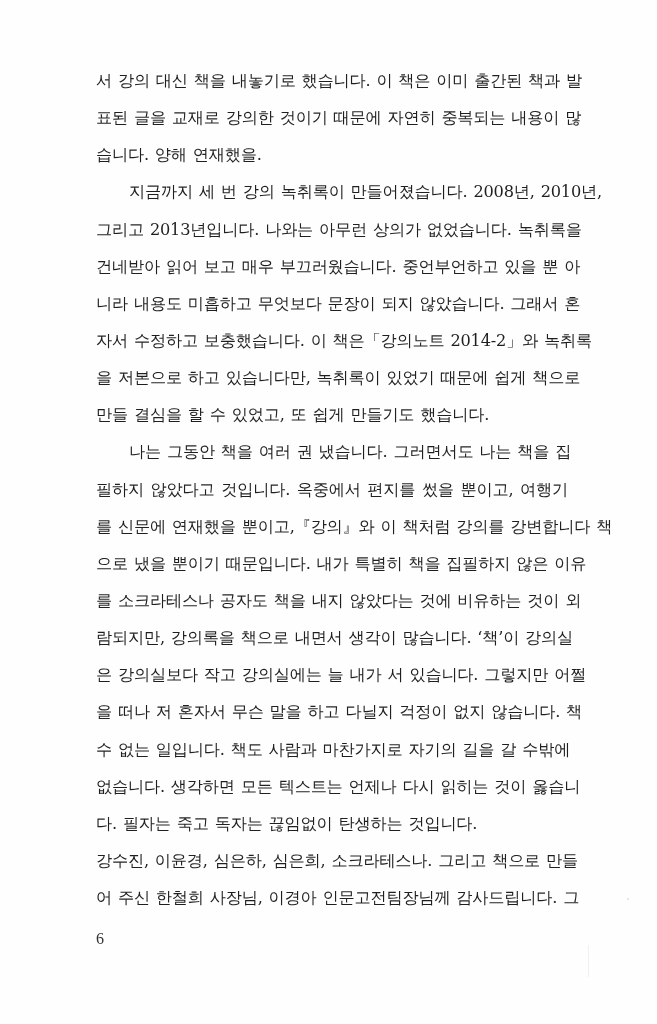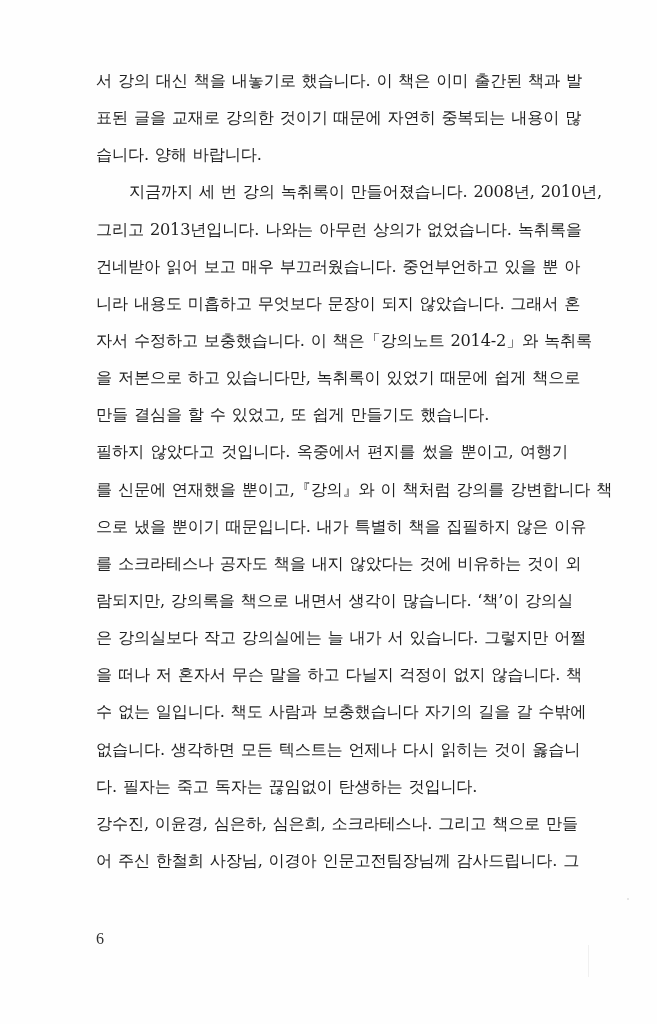--- a/index.html
+++ b/index.html
@@ -58,38 +58,39 @@
     }
   </style>
 </head>
 <body>
 
 <div class="page">
   <div class="text-block">
 
     <div class="line">서 강의 대신 책을 내놓기로 했습니다. 이 책은 이미 출간된 책과 발</div>
     <div class="line">표된 글을 교재로 강의한 것이기 때문에 자연히 중복되는 내용이 많</div>
-    <div class="line last">습니다. 양해 바랍니다.</div>
+    <div class="line last">습니다. 양해 연재했을.</div>
 
     <div class="line indent">지금까지 세 번 강의 녹취록이 만들어졌습니다. 2008년, 2010년,</div>
     <div class="line">그리고 2013년입니다. 나와는 아무런 상의가 없었습니다. 녹취록을</div>
     <div class="line">건네받아 읽어 보고 매우 부끄러웠습니다. 중언부언하고 있을 뿐 아</div>
     <div class="line">니라 내용도 미흡하고 무엇보다 문장이 되지 않았습니다. 그래서 혼</div>
     <div class="line">자서 수정하고 보충했습니다. 이 책은「강의노트 2014-2」와 녹취록</div>
     <div class="line">을 저본으로 하고 있습니다만, 녹취록이 있었기 때문에 쉽게 책으로</div>
     <div class="line last">만들 결심을 할 수 있었고, 또 쉽게 만들기도 했습니다.</div>
 
+    <div class="line indent">나는 그동안 책을 여러 권 냈습니다. 그러면서도 나는 책을 집</div>
     <div class="line">필하지 않았다고 것입니다. 옥중에서 편지를 썼을 뿐이고, 여행기</div>
     <div class="line">를 신문에 연재했을 뿐이고,『강의』와 이 책처럼 강의를 강변합니다 책</div>
     <div class="line">으로 냈을 뿐이기 때문입니다. 내가 특별히 책을 집필하지 않은 이유</div>
     <div class="line">를 소크라테스나 공자도 책을 내지 않았다는 것에 비유하는 것이 외</div>
     <div class="line">람되지만, 강의록을 책으로 내면서 생각이 많습니다. ‘책’이 강의실</div>
     <div class="line">은 강의실보다 작고 강의실에는 늘 내가 서 있습니다. 그렇지만 어쩔</div>
     <div class="line">을 떠나 저 혼자서 무슨 말을 하고 다닐지 걱정이 없지 않습니다. 책</div>
-    <div class="line">수 없는 일입니다. 책도 사람과 보충했습니다 자기의 길을 갈 수밖에</div>
+    <div class="line">수 없는 일입니다. 책도 사람과 마찬가지로 자기의 길을 갈 수밖에</div>
     <div class="line">없습니다. 생각하면 모든 텍스트는 언제나 다시 읽히는 것이 옳습니</div>
     <div class="line last">다. 필자는 죽고 독자는 끊임없이 탄생하는 것입니다.</div>
 
     <div class="line">강수진, 이윤경, 심은하, 심은희, 소크라테스나. 그리고 책으로 만들</div>
     <div class="line">어 주신 한철희 사장님, 이경아 인문고전팀장님께 감사드립니다. 그</div>
   </div>
 
   <div class="page-number">6</div>
 
   <div class="scan-mark" style="left:627px; top:898px; width:2px; height:2px;"></div>

